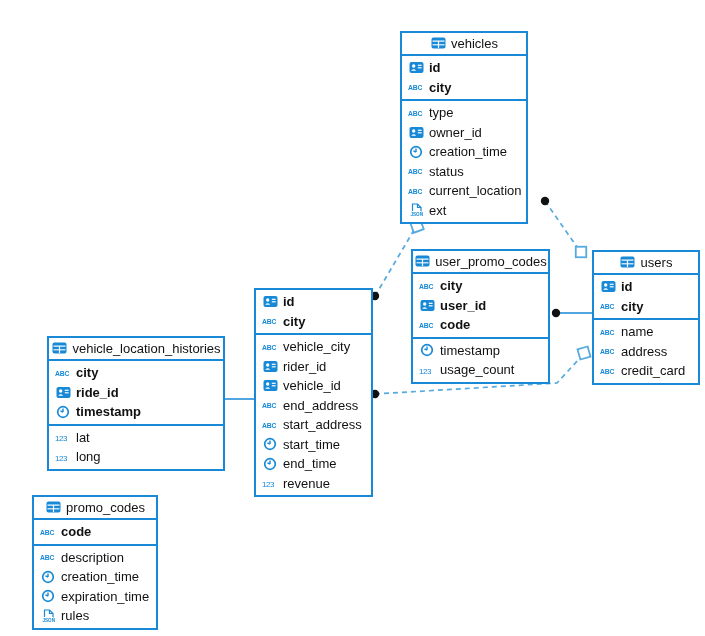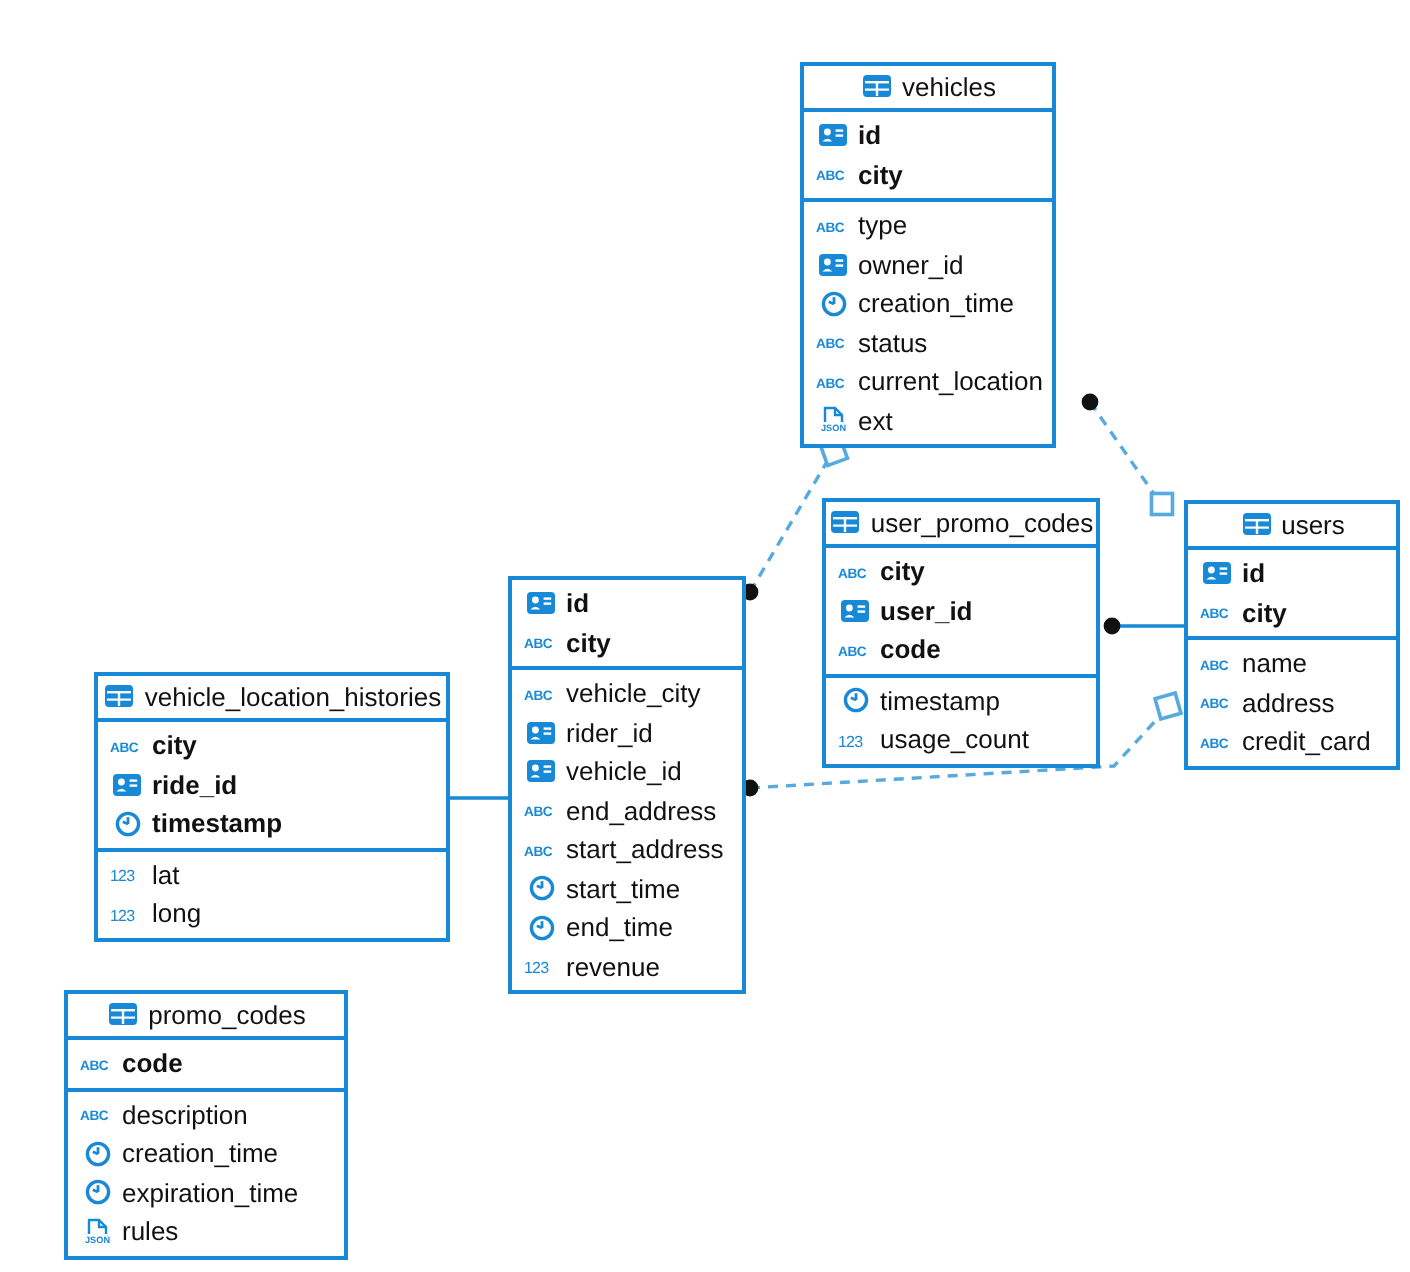--- a/index.html
+++ b/index.html
@@ -12,21 +12,21 @@
   }
   .table-header{
     display:flex;justify-content:center;align-items:center;gap:5px;
     padding:3px 6px 4px 6px;border-bottom:2px solid var(--blue);
     white-space:nowrap;
   }
   .section{padding:2px 0;}
   .section.pk{border-bottom:2px solid var(--blue);}
   .row{display:flex;align-items:center;gap:5px;padding:0 6px;height:19.5px;white-space:nowrap;}
   .row.pk{font-weight:bold;}
-  .icon{display:inline-flex;width:16px;height:14px;align-items:center;justify-content:flex-end;flex:0 0 16px;}
+  .icon{display:inline-flex;width:16px;height:14px;align-items:center;justify-content:center;flex:0 0 16px;}
   .label{line-height:1;}
 </style>
 </head>
 <body>
 
 <div id="canvas">
   <svg id="wires" width="705" height="636">
       <path d="M545,201 L577,247" fill="none" stroke="#56aadf" stroke-width="1.7" stroke-dasharray="5 4"></path>
       <circle cx="545" cy="201" r="4.2" fill="#111111"></circle>
       <rect x="575.75" y="246.75" width="10.5" height="10.5" fill="#ffffff" stroke="#56aadf" stroke-width="1.8"></rect>
@@ -418,21 +418,21 @@
           <div class="row">
             <span class="icon">
               <svg width="16" height="12" viewBox="0 0 16 12">
     <text x="0" y="9.5" font-family="Liberation Sans, sans-serif" font-size="8" fill="#1789d6" letter-spacing="-0.4">123</text>
               </svg>
             </span>
             <span class="label">long</span>
           </div>
         </div>
       </div>
-      <div class="table" style="left: 32px; top: 495px; width: 142px;">
+      <div class="table" style="left: 32px; top: 495px; width: 126px;">
         <div class="table-header">
           <span class="icon">
             <svg width="15" height="12" viewBox="0 0 15 12">
     <rect x="0.5" y="0.5" width="14" height="11" rx="2" fill="#1789d6"></rect>
     <line x1="1.5" y1="4.1" x2="13.5" y2="4.1" stroke="#fff" stroke-width="1.2"></line>
     <line x1="1.5" y1="7.8" x2="13.5" y2="7.8" stroke="#fff" stroke-width="1.1"></line>
     <line x1="7.5" y1="4.1" x2="7.5" y2="11" stroke="#fff" stroke-width="1.2"></line>
             </svg>
           </span>
           <span class="label">promo_codes</span>

